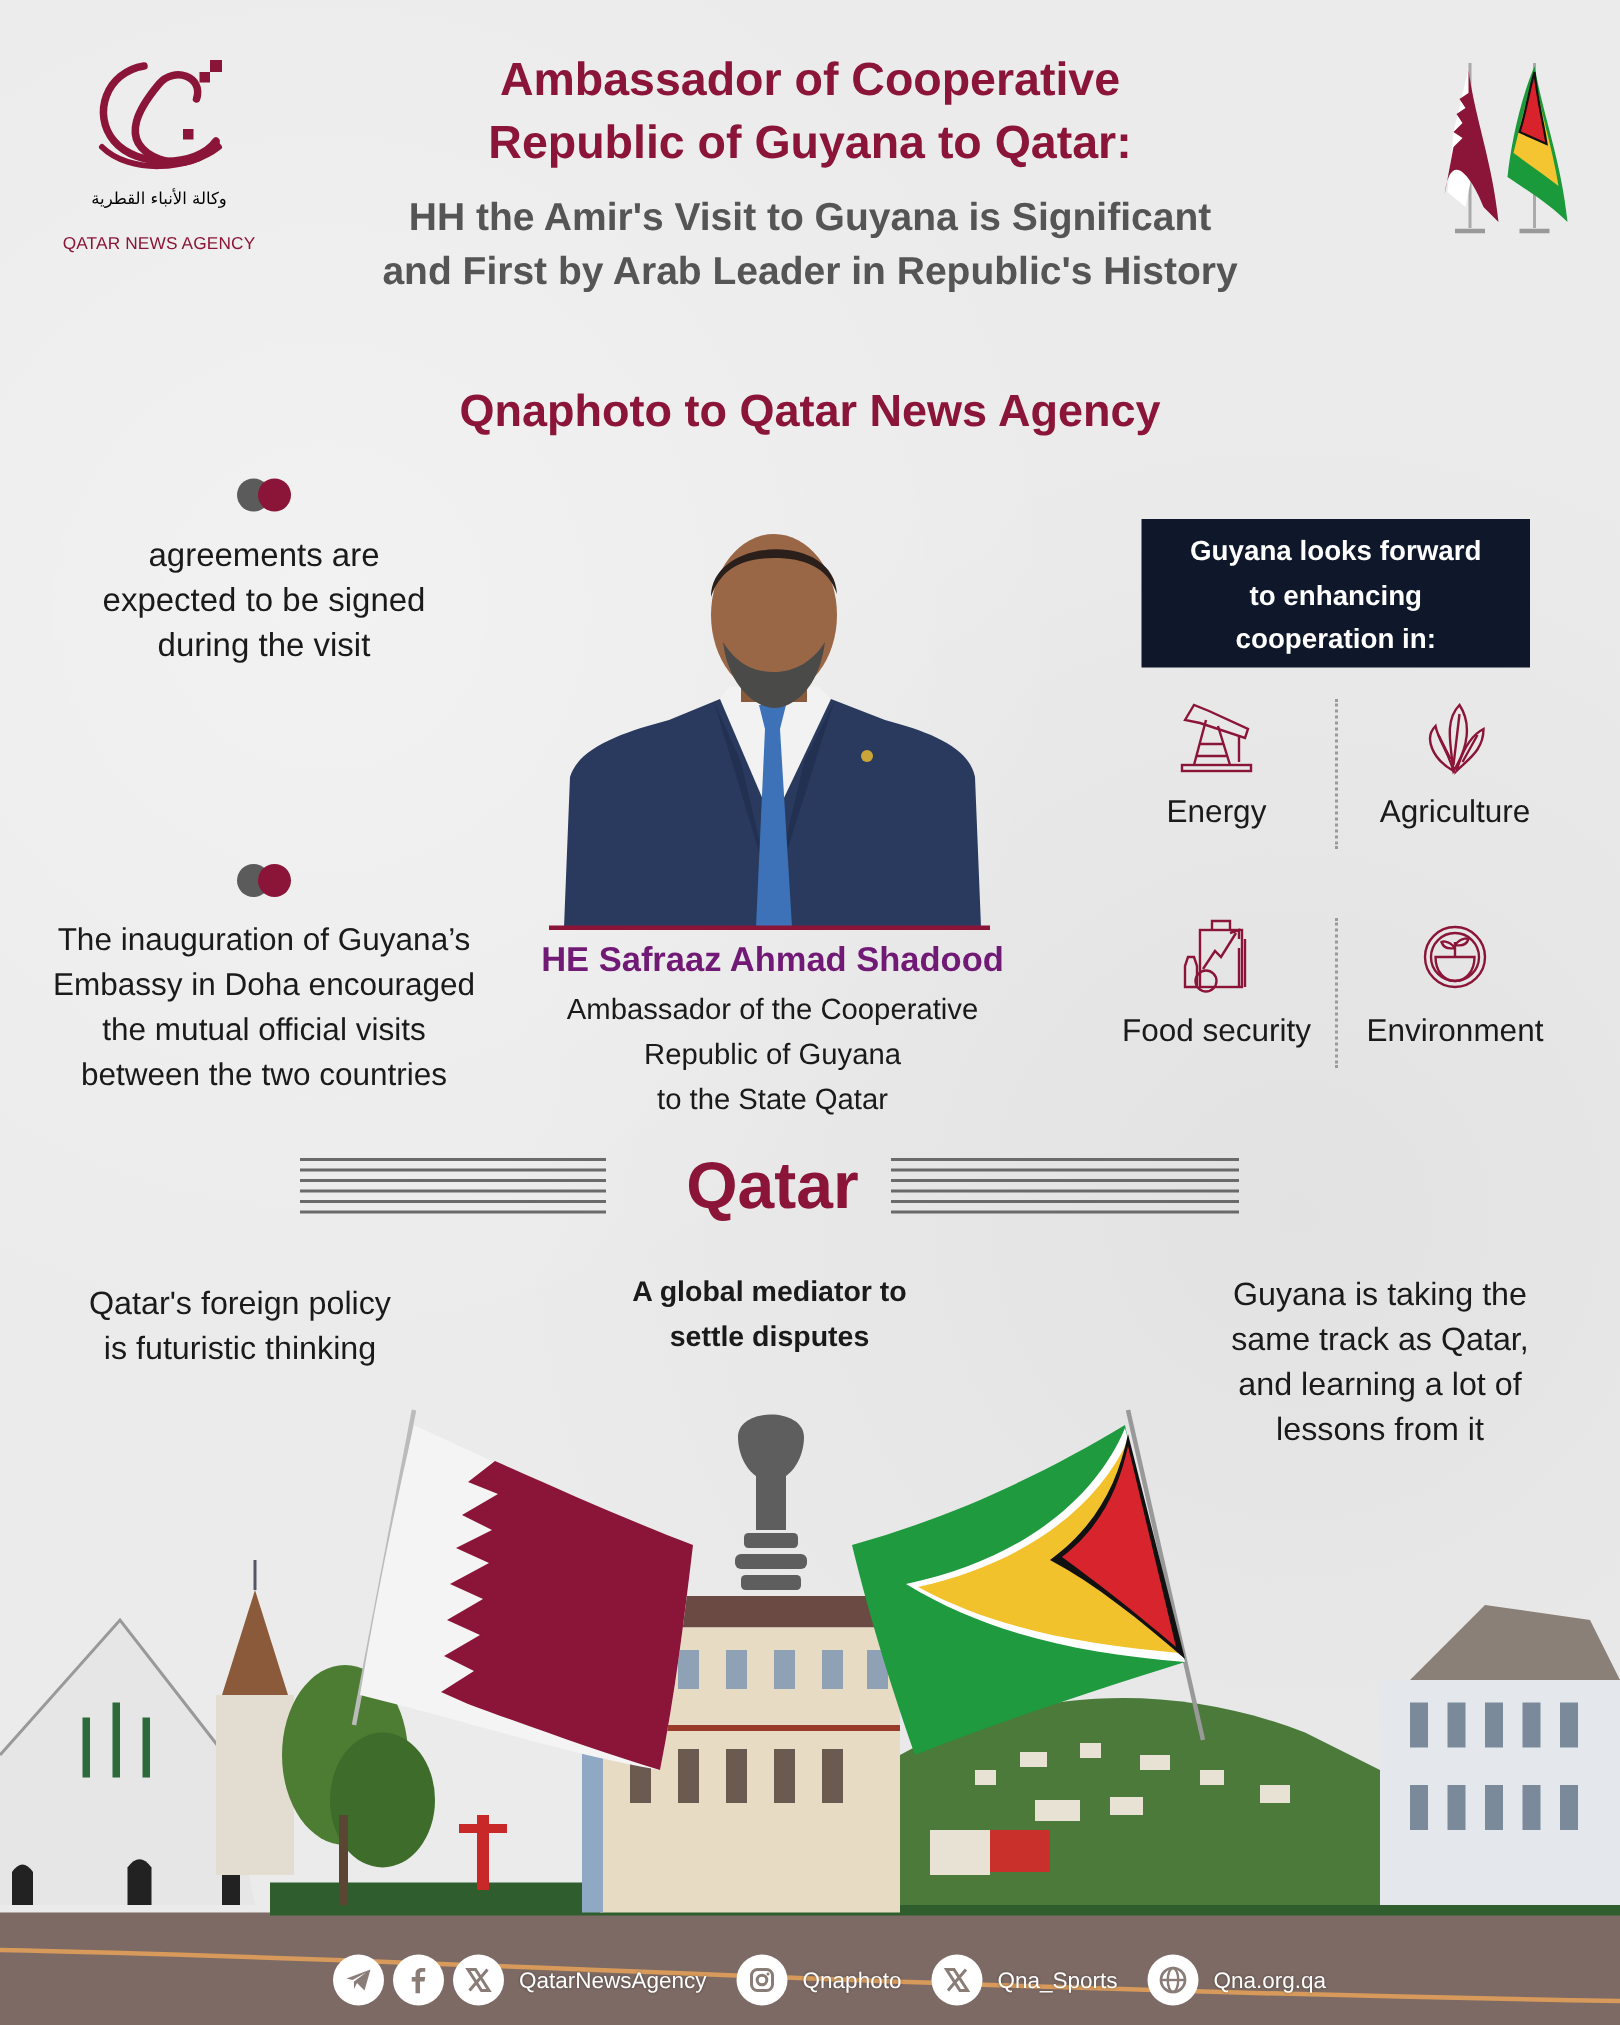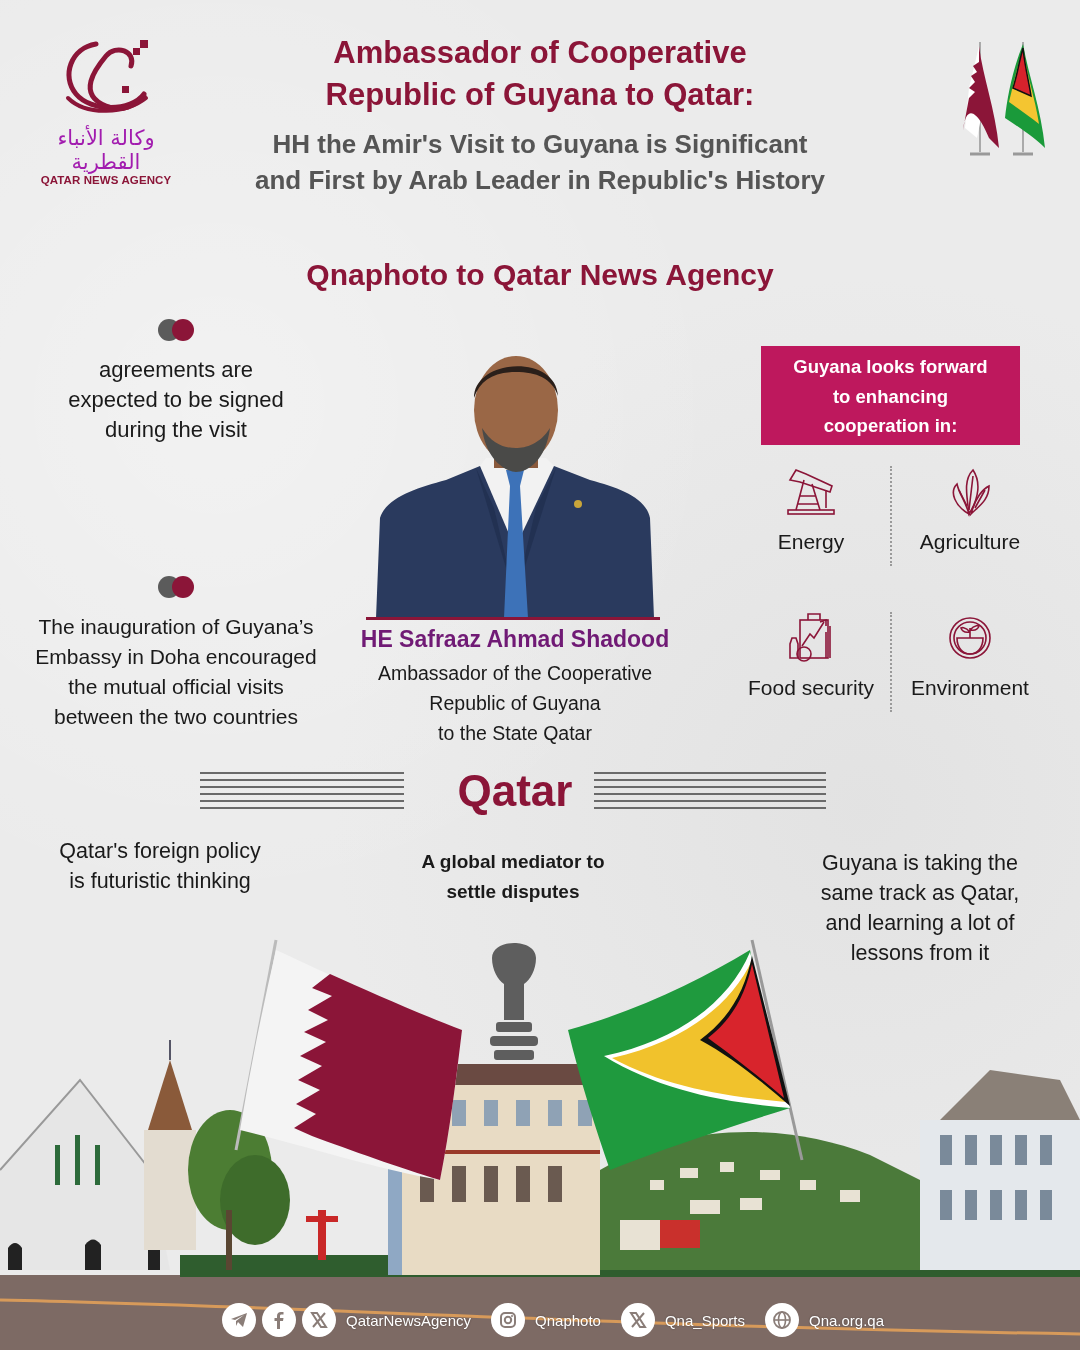--- a/index.html
+++ b/index.html
@@ -11,22 +11,22 @@
       radial-gradient(circle at 20% 30%, rgba(255,255,255,0.35) 0, rgba(255,255,255,0) 40%),
       radial-gradient(circle at 80% 60%, rgba(200,200,200,0.25) 0, rgba(200,200,200,0) 45%);
     font-family: "DejaVu Sans", sans-serif;
     color: #1a1a1a;
   }
   .abs { position: absolute; }
 
   
   .logo { left: 36px; top: 36px; width: 140px; text-align: center; }
   .logo svg { display: block; margin: 0 auto; }
-  .logo .ar { font-family: "DejaVu Sans", sans-serif; font-size: 21px; color: #a21caf; margin-top: 8px; direction: rtl; }
-  .logo .en { font-family: "Liberation Sans", sans-serif; font-weight: bold; font-size: 11.5px; color: #8b1538; letter-spacing: 0.1px; margin-top: 0; }
+  .logo .ar { font-family: "DejaVu Sans", sans-serif; font-size: 11px; color: #000000; margin-top: 8px; direction: rtl; }
+  .logo .en { font-family: "Liberation Sans", sans-serif; font-weight: normal; font-size: 11.5px; color: #8b1538; letter-spacing: 0.1px; margin-top: 18px; }
 
   .title-main { left: 200px; width: 680px; top: 32px; text-align: center; font-family: "Liberation Sans", sans-serif; font-weight: bold; font-size: 31px; line-height: 42px; color: #8b1538; }
   .title-sub { left: 200px; width: 680px; top: 126px; text-align: center; font-family: "Liberation Sans", sans-serif; font-weight: bold; font-size: 26px; line-height: 36px; color: #555; }
 
   .flags-top { left: 955px; top: 38px; width: 100px; height: 125px; }
 
   .statement { left: 200px; width: 680px; top: 258px; text-align: center; font-family: "Liberation Sans", sans-serif; font-weight: bold; font-size: 30px; color: #8b1538; }
 
   
   .dots { width: 40px; height: 22px; }
@@ -36,21 +36,21 @@
   .left-text { width: 300px; text-align: center; font-family: "Liberation Sans", sans-serif; font-size: 22px; line-height: 30px; color: #1a1a1a; }
 
   
   .portrait { left: 376px; top: 348px; width: 278px; height: 270px; overflow: hidden; }
   .portrait-line { left: 366px; top: 617px; width: 294px; height: 3px; background: #8b1538; }
 
   .amb-name { left: 330px; width: 370px; top: 626px; text-align: center; font-family: "Liberation Sans", sans-serif; font-weight: bold; font-size: 23px; color: #701a75; }
   .amb-title { left: 330px; width: 370px; top: 658px; text-align: center; font-family: "Liberation Sans", sans-serif; font-size: 19.5px; line-height: 30px; color: #1a1a1a; }
 
   
-  .coop-box { left: 761px; top: 346px; width: 259px; height: 99px; background: #be185d; color: #fff; text-align: center; font-family: "Liberation Sans", sans-serif; font-weight: bold; font-size: 18.5px; line-height: 29.5px; padding-top: 6px; }
+  .coop-box { left: 761px; top: 346px; width: 259px; height: 99px; background: #0f172a; color: #fff; text-align: center; font-family: "Liberation Sans", sans-serif; font-weight: bold; font-size: 18.5px; line-height: 29.5px; padding-top: 6px; }
 
   .sector { width: 150px; text-align: center; }
   .sector .lbl { font-family: "Liberation Sans", sans-serif; font-size: 21px; color: #1a1a1a; margin-top: 12px; white-space: nowrap; }
   .sector svg { display: block; margin: 0 auto; }
   .vdiv { width: 0; border-left: 2px dotted #9a9a9a; }
 
   
   .stripes { height: 38px; }
   .stripes div { height: 2px; background: #6a6a6a; margin-bottom: 5px; }
   .qatar-word { left: 440px; width: 150px; top: 766px; text-align: center; font-family: "Liberation Sans", sans-serif; font-weight: bold; font-size: 44px; color: #8b1538; }
@@ -226,21 +226,21 @@
 <div class="abs qatar-word">Qatar</div>
 <div class="abs stripes" style="left:594px; top:772px; width:232px;">
   <div></div>
     <div></div>
     <div></div>
     <div></div>
     <div></div>
     <div></div>
 </div>
 
-<div class="abs bottom-text" style="left:20px; width:280px; top:836px;">
+<div class="abs bottom-text" style="left:20px; width:280px; top:854px;">
   <div>Qatar's foreign policy</div>
   <div>is futuristic thinking</div>
 </div>
 <div class="abs bottom-text b" style="left:383px; width:260px; top:847px;">
   <div>A global mediator to</div>
   <div>settle disputes</div>
 </div>
 <div class="abs bottom-text" style="left:780px; width:280px; top:848px;">
   <div>Guyana is taking the</div>
   <div>same track as Qatar,</div>

